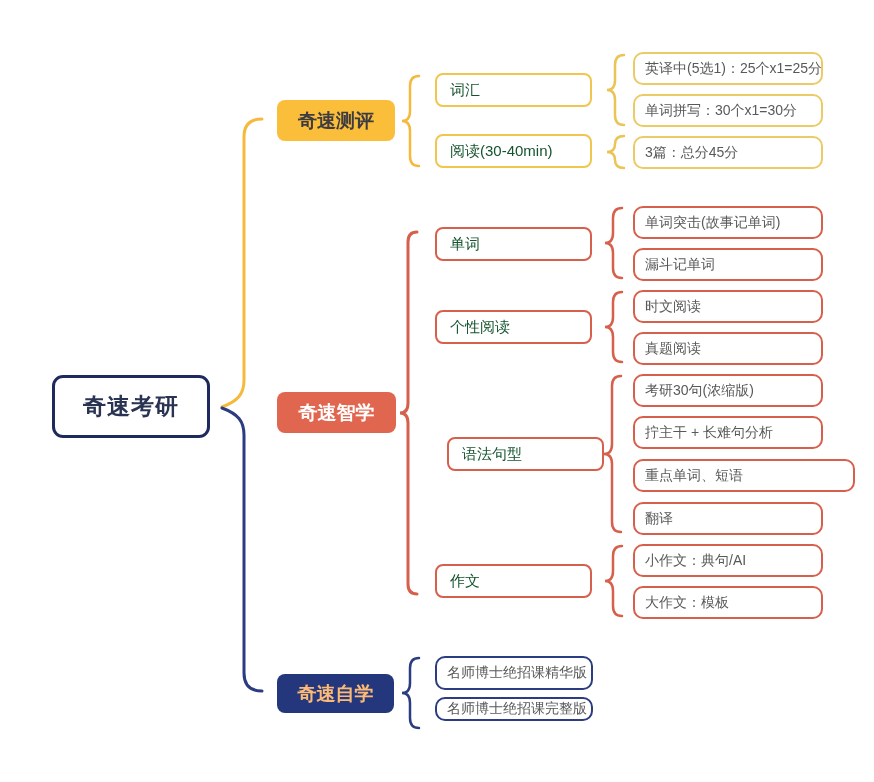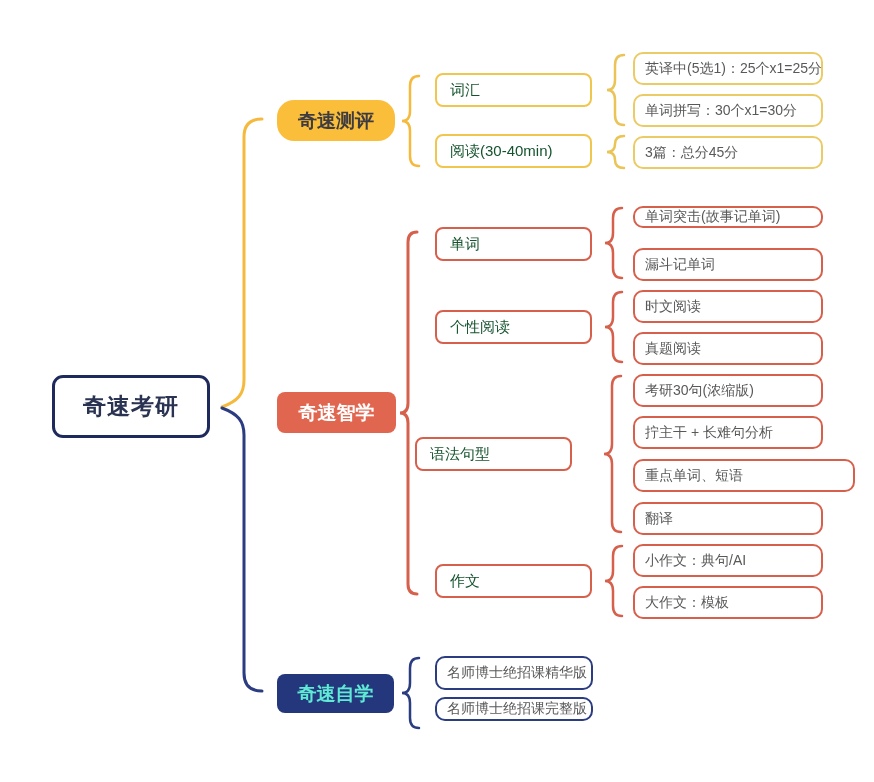--- a/index.html
+++ b/index.html
@@ -12,23 +12,23 @@
     position:absolute;box-sizing:border-box;display:flex;align-items:center;
     white-space:nowrap;border-radius:9px;background:#fff;
   }
   .root{
     border:3px solid #1f2a5c;border-radius:11px;justify-content:center;
     font-size:23px;font-weight:700;color:#2a3352;letter-spacing:1px;
   }
   .branch{
     justify-content:center;font-size:19px;font-weight:700;border-radius:8px;
   }
-  .branch-yellow{background:#fbbe3b;color:#3e3c40;border-radius:17px;}
+  .branch-yellow{background:#fbbe3b;color:#3e3c40;}
   .branch-red{background:#e0664f;color:#ffffff;}
-  .branch-navy{background:#24377d;color:#5eead4;}
+  .branch-navy{background:#24377d;color:#fdba74;}
   .mid{
     border-radius:8px;font-size:15px;color:#14532d;padding-left:13px;
   }
   .mid-yellow{border:2px solid #f0c64e;}
   .mid-red{border:2px solid #d6604b;}
   .leaf{
     border-radius:10px;font-size:14px;color:#595959;padding-left:10px;
   }
   .leaf-yellow{border:2px solid #eacb66;}
   .leaf-red{border:2px solid #d6604b;}
@@ -61,24 +61,24 @@
   <div class="node branch branch-yellow" style="left:277px;top:100px;width:118px;height:41px;">奇速测评</div>
   <div class="node mid mid-yellow" style="left:435px;top:73px;width:157px;height:34px;">词汇</div>
   <div class="node mid mid-yellow" style="left:435px;top:134px;width:157px;height:34px;">阅读(30-40min)</div>
   <div class="node leaf leaf-yellow" style="left:633px;top:52px;width:190px;height:33px;">英译中(5选1)：25个x1=25分</div>
   <div class="node leaf leaf-yellow" style="left:633px;top:94px;width:190px;height:33px;">单词拼写：30个x1=30分</div>
   <div class="node leaf leaf-yellow" style="left:633px;top:136px;width:190px;height:33px;">3篇：总分45分</div>
 
   <div class="node branch branch-red" style="left:277px;top:392px;width:119px;height:41px;">奇速智学</div>
   <div class="node mid mid-red" style="left:435px;top:227px;width:157px;height:34px;">单词</div>
   <div class="node mid mid-red" style="left:435px;top:310px;width:157px;height:34px;">个性阅读</div>
-  <div class="node mid mid-red" style="left:415px;top:437px;width:157px;height:34px;">语法句型</div>
+  <div class="node mid mid-red" style="left:447px;top:437px;width:157px;height:34px;">语法句型</div>
   <div class="node mid mid-red" style="left:435px;top:564px;width:157px;height:34px;">作文</div>
 
-  <div class="node leaf leaf-red" style="left:633px;top:206px;width:190px;height:22px;">单词突击(故事记单词)</div>
+  <div class="node leaf leaf-red" style="left:633px;top:206px;width:190px;height:33px;">单词突击(故事记单词)</div>
   <div class="node leaf leaf-red" style="left:633px;top:290px;width:190px;height:33px;">时文阅读</div>
   <div class="node leaf leaf-red" style="left:633px;top:248px;width:190px;height:33px;">漏斗记单词</div>
   <div class="node leaf leaf-red" style="left:633px;top:332px;width:190px;height:33px;">真题阅读</div>
   <div class="node leaf leaf-red" style="left:633px;top:374px;width:190px;height:33px;">考研30句(浓缩版)</div>
   <div class="node leaf leaf-red" style="left:633px;top:416px;width:190px;height:33px;">拧主干 + 长难句分析</div>
   <div class="node leaf leaf-red" style="left:633px;top:459px;width:222px;height:33px;">重点单词、短语</div>
   <div class="node leaf leaf-red" style="left:633px;top:502px;width:190px;height:33px;">翻译</div>
   <div class="node leaf leaf-red" style="left:633px;top:586px;width:190px;height:33px;">大作文：模板</div>
   <div class="node leaf leaf-red" style="left:633px;top:544px;width:190px;height:33px;">小作文：典句/AI</div>
 

